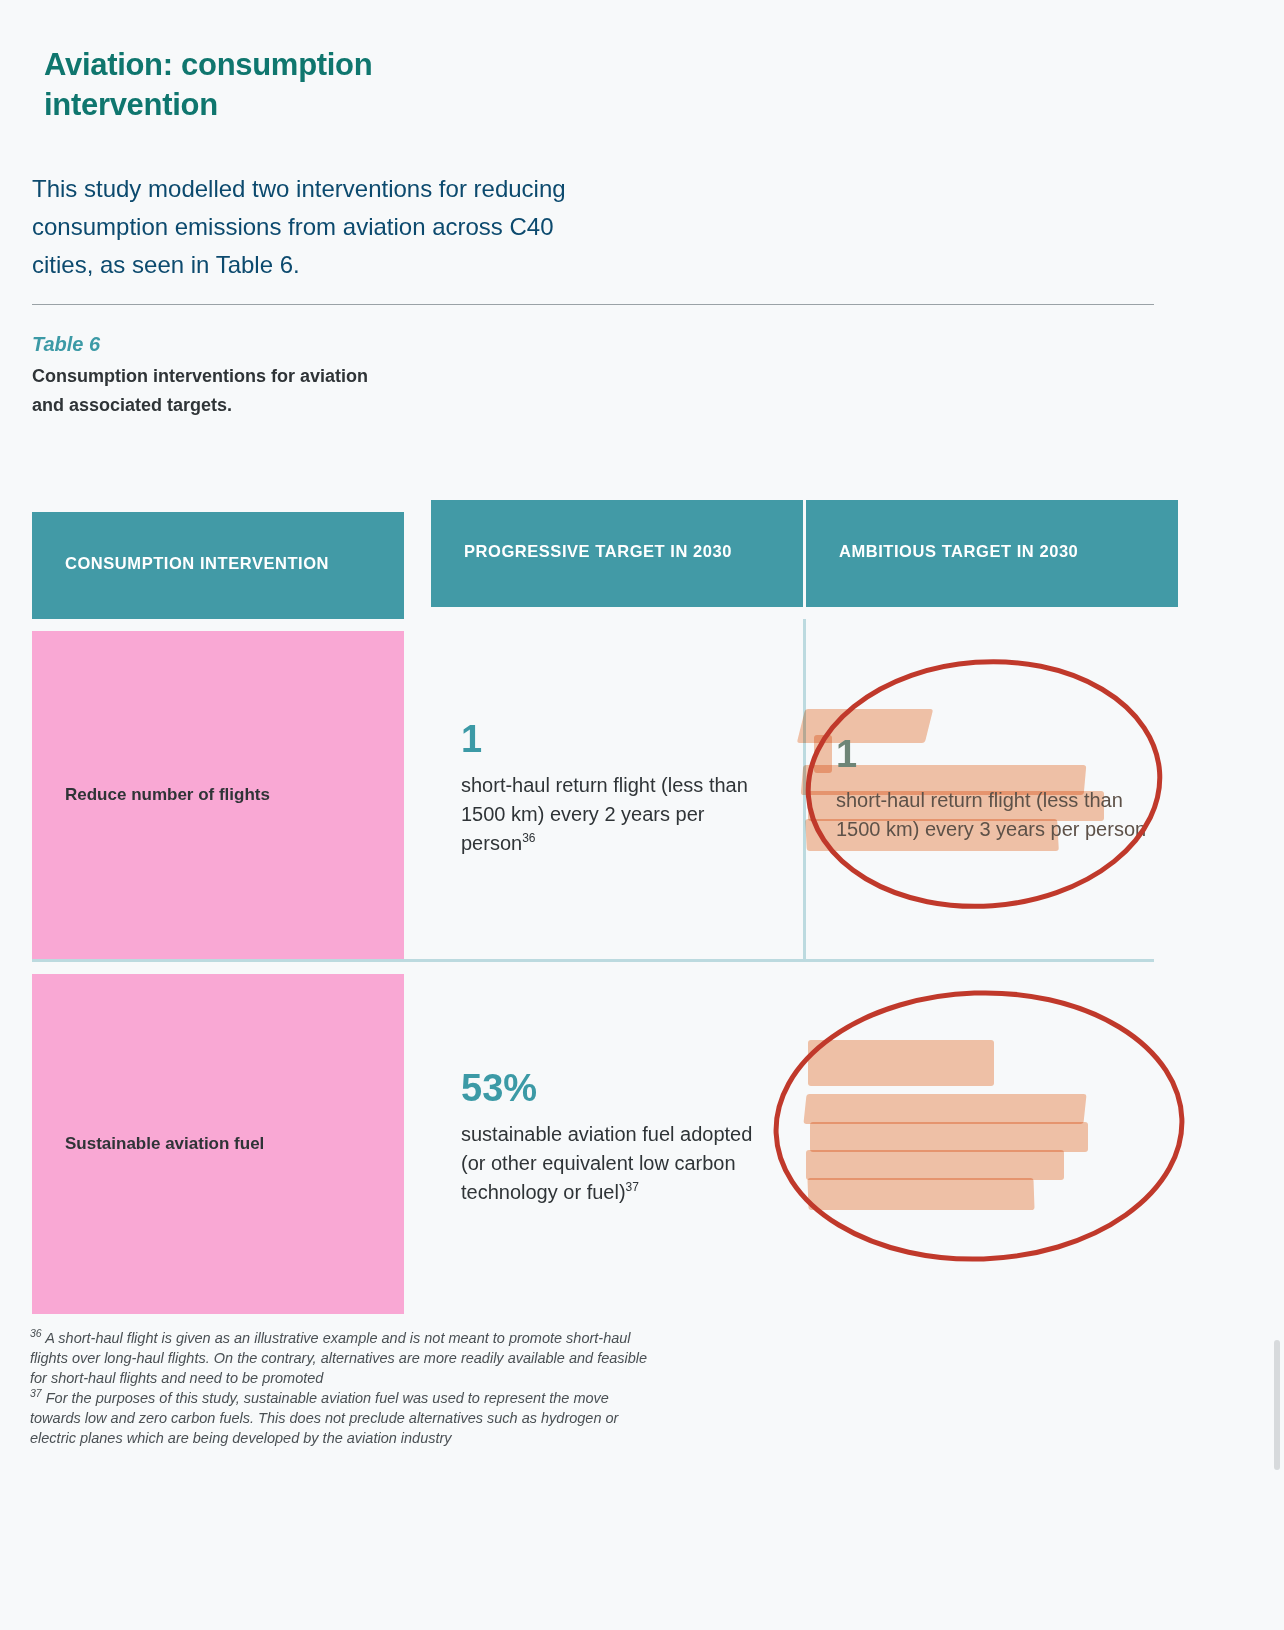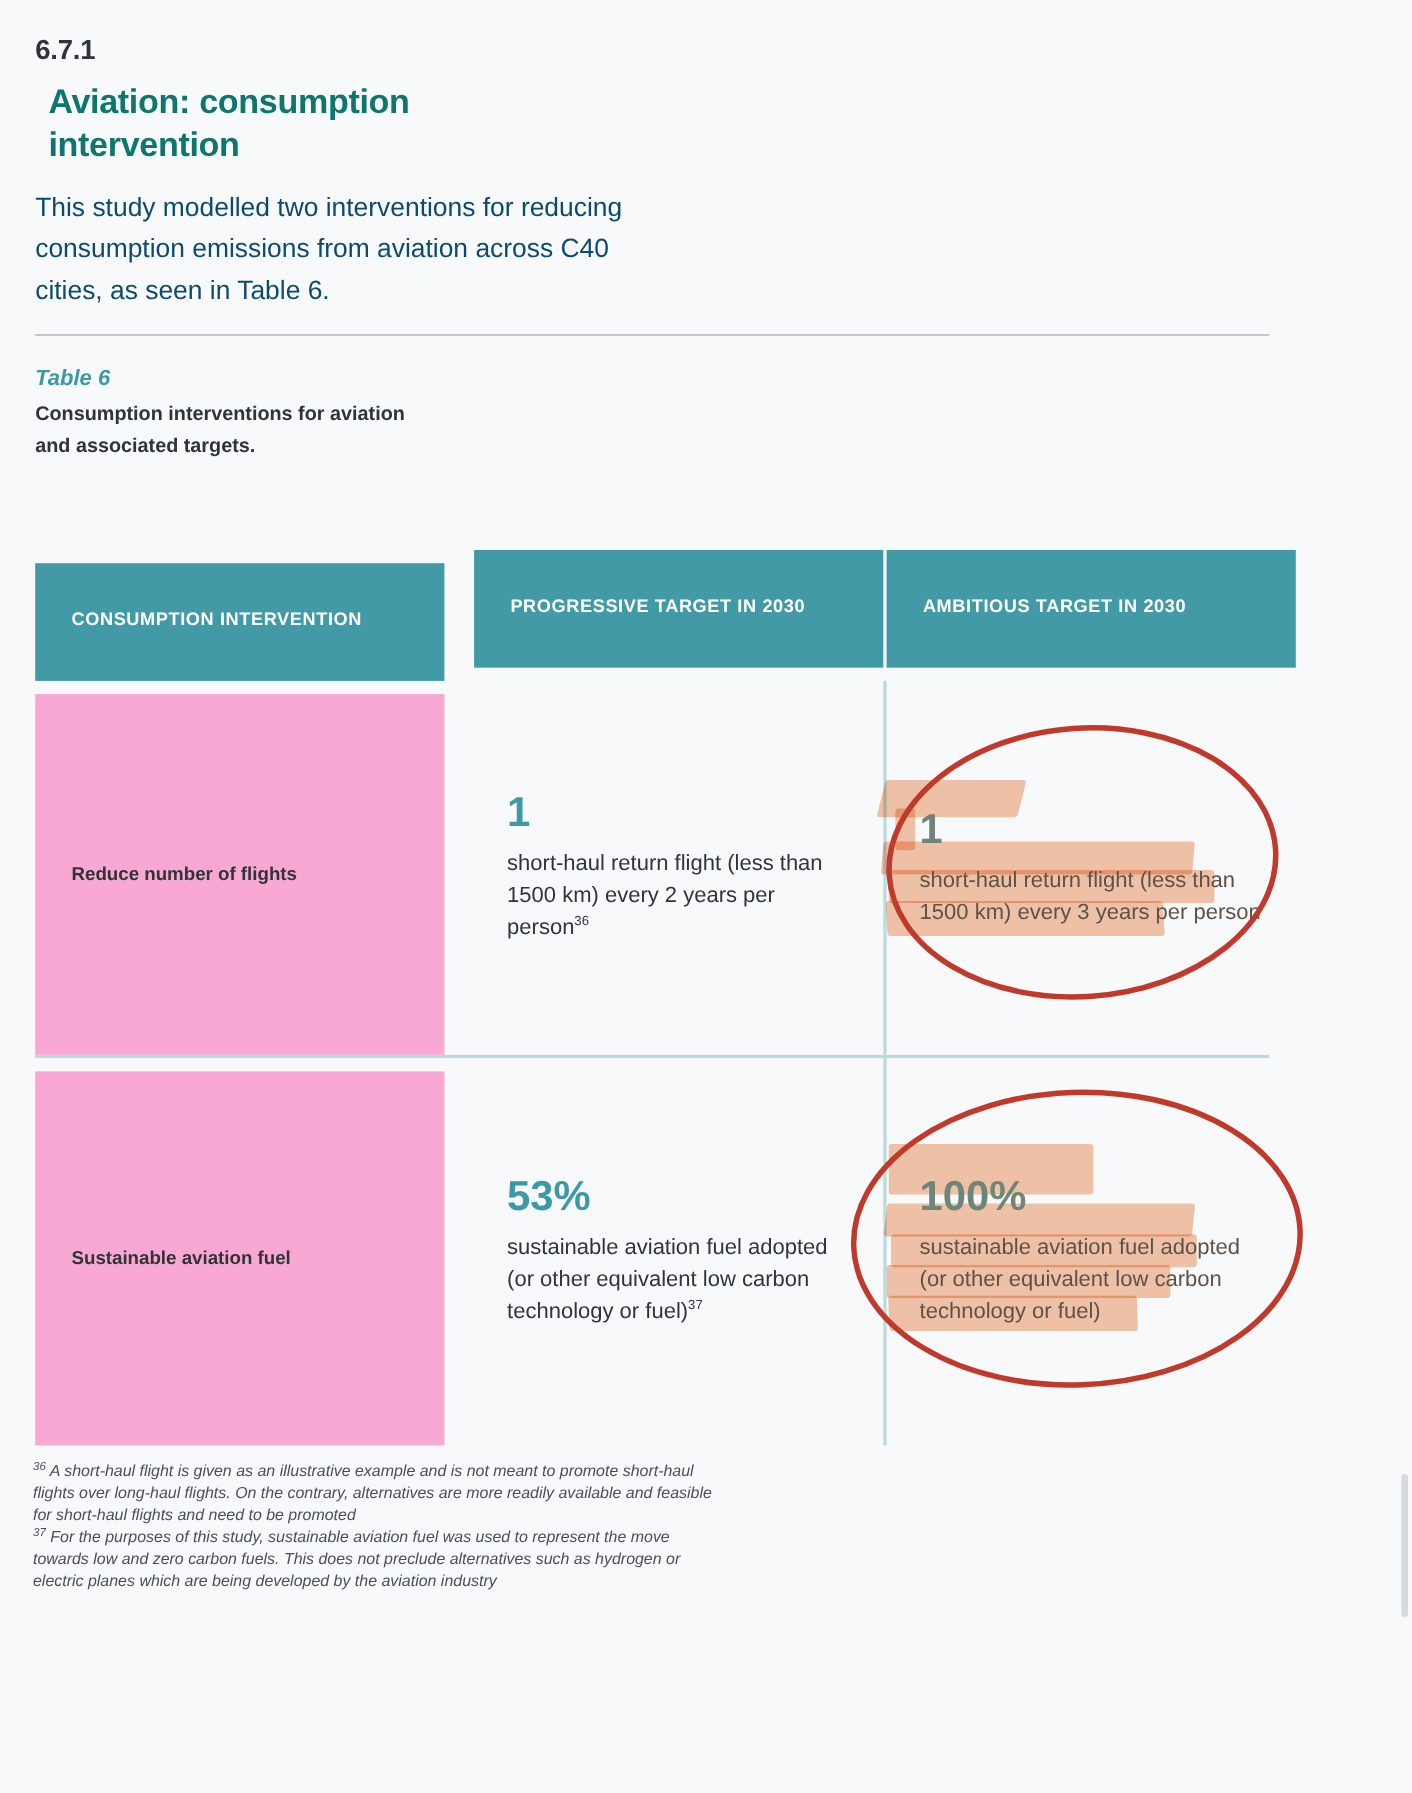--- a/index.html
+++ b/index.html
@@ -241,21 +241,20 @@
     background: #d7dadc;
     border-radius: 3px;
   }
 </style>
 </head>
 <body>
 
 <div class="page">
 
   <div class="header-block">
-    <div class="section-number">6.7.1</div>
     <div class="section-title">Aviation: consumption intervention</div>
   </div>
 
   <div class="intro-para">This study modelled two interventions for reducing consumption emissions from aviation across C40 cities, as seen in Table 6.</div>
 
   <div class="divider"></div>
 
   <div class="caption-block">
     <div class="caption-label">Table 6</div>
     <div class="caption-text">Consumption interventions for aviation and associated targets.</div>
@@ -286,24 +285,20 @@
 
     <div class="row-sep"></div>
 
     <div class="tbody-row row-2">
       <div class="cell-label col-1">Sustainable aviation fuel</div>
       <div class="cell-value col-2">
         <div class="stat">53%</div>
         <div class="desc"><span>sustainable aviation fuel adopted (or other equivalent low carbon technology or fuel)</span><span class="sup">37</span></div>
       </div>
       <div class="gap"></div>
-      <div class="cell-value col-3 divider-left">
-        <div class="stat marked">100%</div>
-        <div class="desc marked">sustainable aviation fuel adopted (or other equivalent low carbon technology or fuel)</div>
-      </div>
     </div>
 
   </div>
 
   <div class="highlight" style="left:801px; top:709px; width:128px; height:34px; transform: skewX(-14deg);"></div>
   <div class="highlight" style="left:814px; top:735px; width:18px; height:38px;"></div>
   <div class="highlight" style="left:802px; top:765px; width:283px; height:30px; transform: skewX(-5deg);"></div>
   <div class="highlight" style="left:808px; top:791px; width:296px; height:30px;"></div>
   <div class="highlight" style="left:806px; top:819px; width:252px; height:32px; transform: skewX(3deg);"></div>
 

